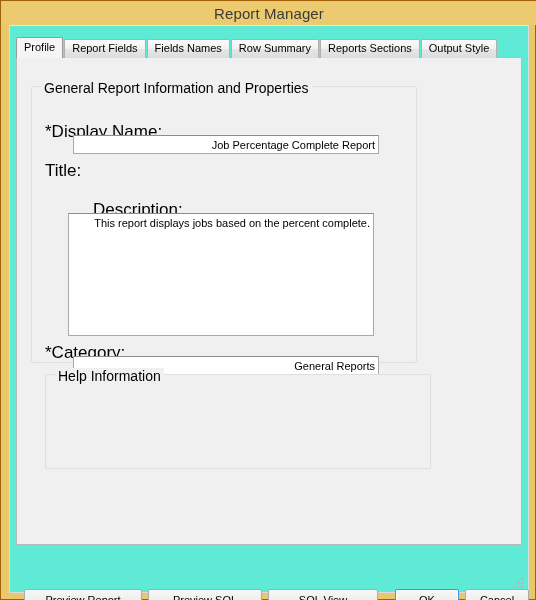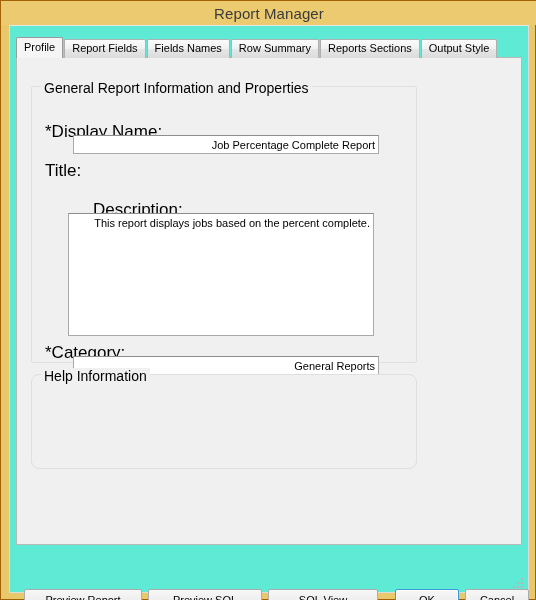--- a/index.html
+++ b/index.html
@@ -133,25 +133,24 @@
     white-space: nowrap;
   }
 
   #groupbox-general {
     left: 14px;
     top: 28px;
     width: 386px;
     height: 277px;
   }
   #groupbox-help {
-    left: 14px;
+    left: 28px;
     top: 316px;
     width: 386px;
     height: 95px;
-    border-radius: 8px;
   }
 
   
   .field-label {
     position: absolute;
     font-size: 17px;
     color: #000;
     white-space: nowrap;
   }
 

